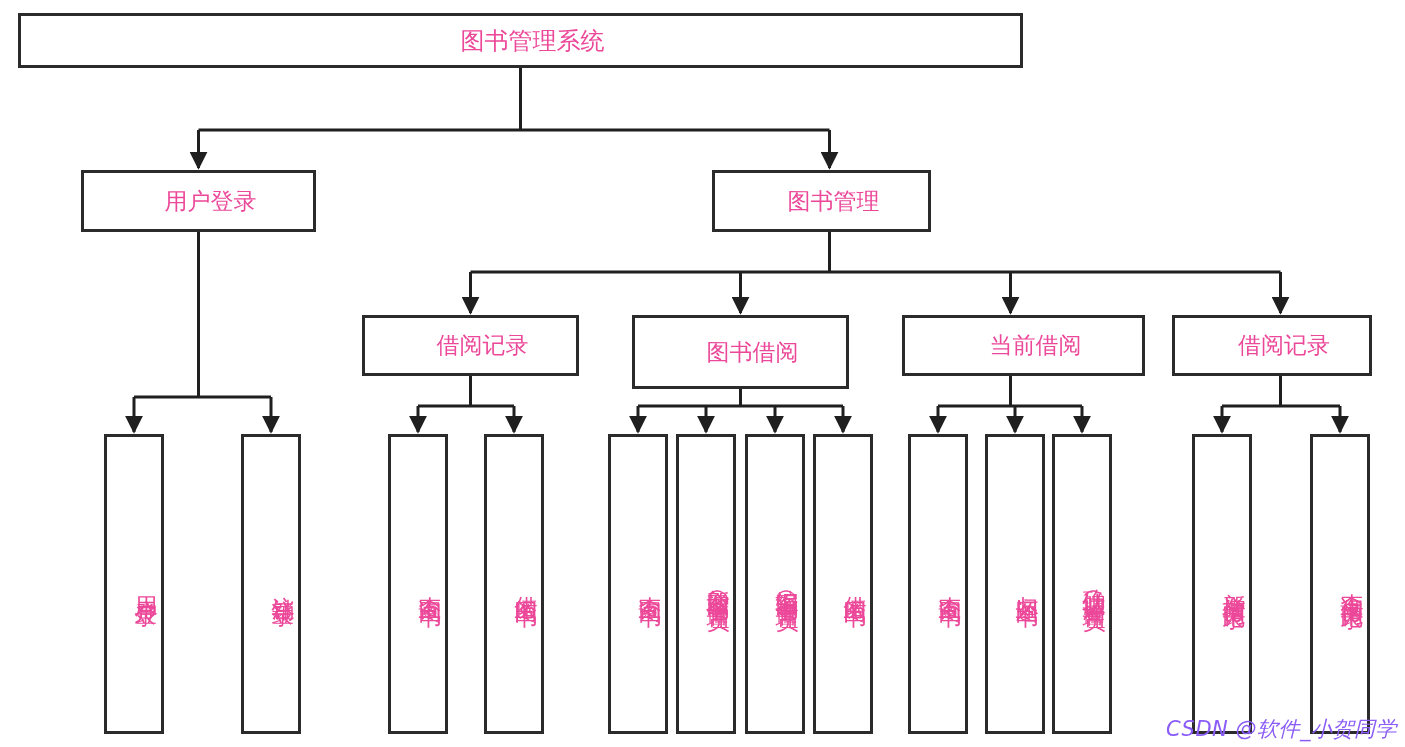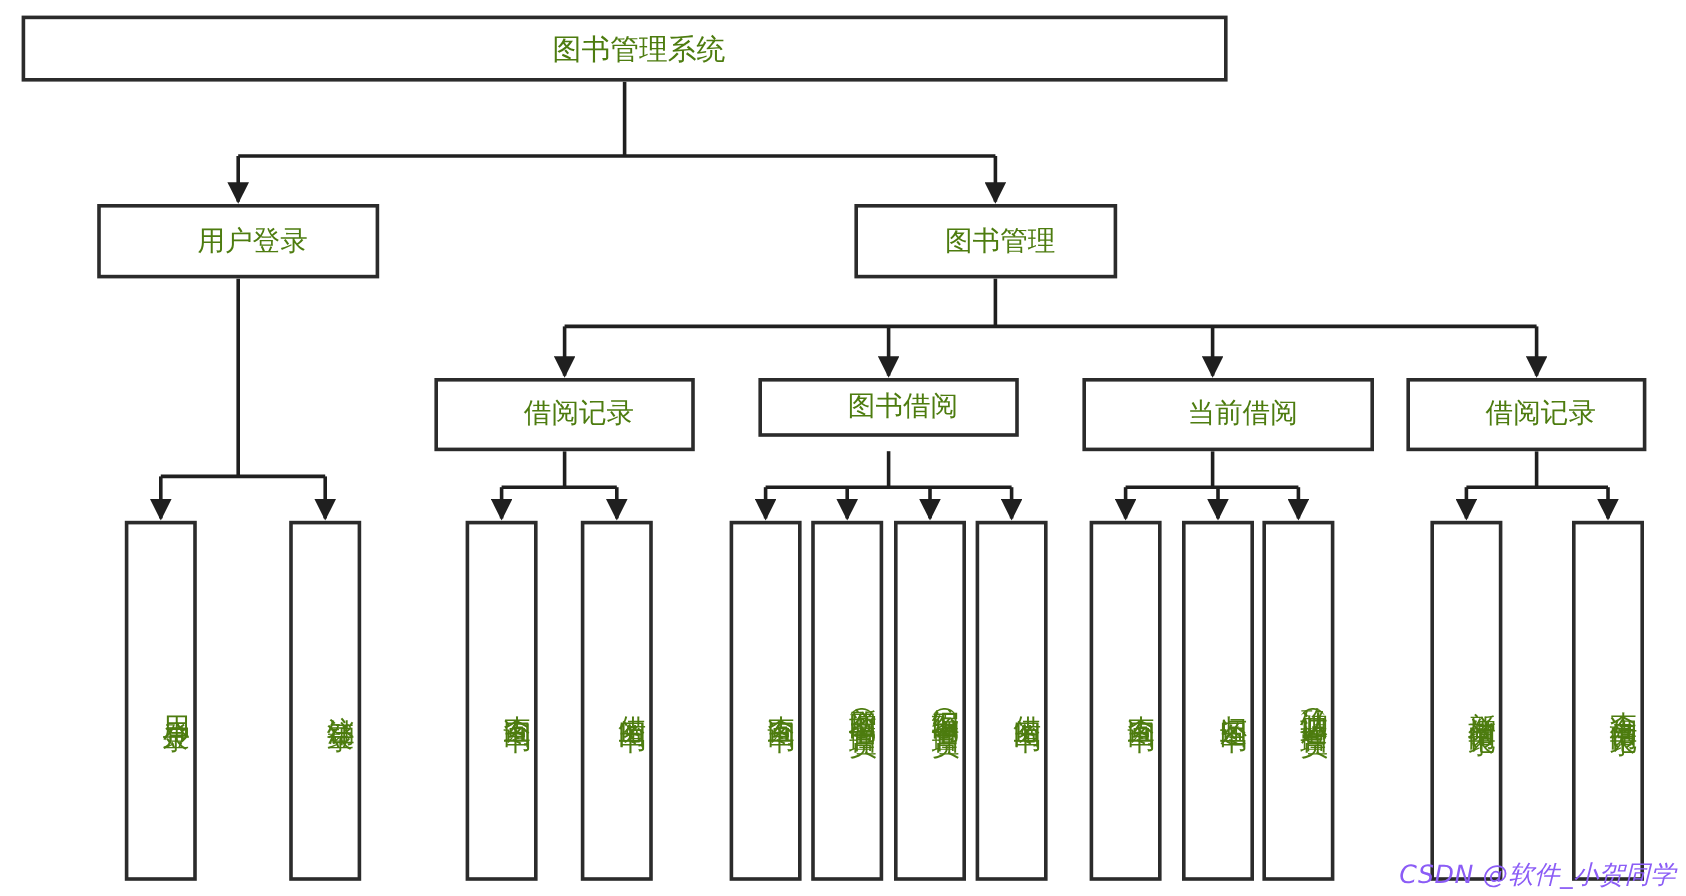--- a/index.html
+++ b/index.html
@@ -23,21 +23,21 @@
     top: 0;
   }
   .node-box {
     position: absolute;
     box-sizing: border-box;
     border: 3px solid #2b2b2b;
     background: #ffffff;
     display: flex;
     align-items: center;
     justify-content: center;
-    color: #4d7c0f;
+    color: #ec4899;
     padding-left: 24px;
   }
   .node-box.level1 {
     font-size: 24px;
   }
   .node-box.level2 {
     font-size: 23px;
   }
   .node-box.level3 {
     font-size: 23px;
@@ -124,21 +124,21 @@
       </div>
       <div class="node-box level2" style="left: 81px; top: 170px; width: 235px; height: 62px;">
         <span class="h-label">用户登录</span>
       </div>
       <div class="node-box level2" style="left: 712px; top: 170px; width: 219px; height: 62px;">
         <span class="h-label">图书管理</span>
       </div>
       <div class="node-box level3" style="left: 362px; top: 315px; width: 217px; height: 61px;">
         <span class="h-label">借阅记录</span>
       </div>
-      <div class="node-box level3" style="left: 632px; top: 315px; width: 217px; height: 49px;">
+      <div class="node-box level3" style="left: 632px; top: 315px; width: 217px; height: 74px;">
         <span class="h-label">图书借阅</span>
       </div>
       <div class="node-box level3" style="left: 902px; top: 315px; width: 243px; height: 61px;">
         <span class="h-label">当前借阅</span>
       </div>
       <div class="node-box level3" style="left: 1172px; top: 315px; width: 200px; height: 61px;">
         <span class="h-label">借阅记录</span>
       </div>
       <div class="node-box leaf" style="left: 104px; top: 434px; width: 60px; height: 300px;">
         <span class="leaf-label">用户登录</span>

